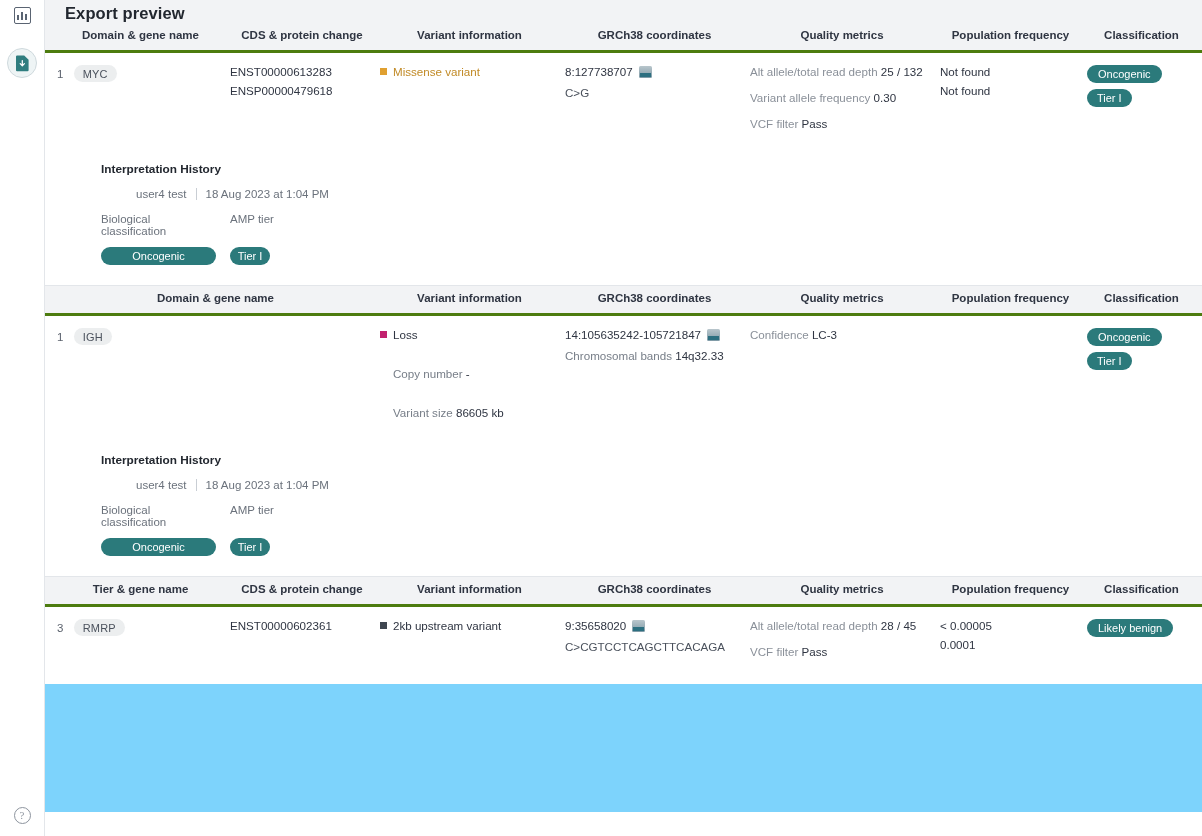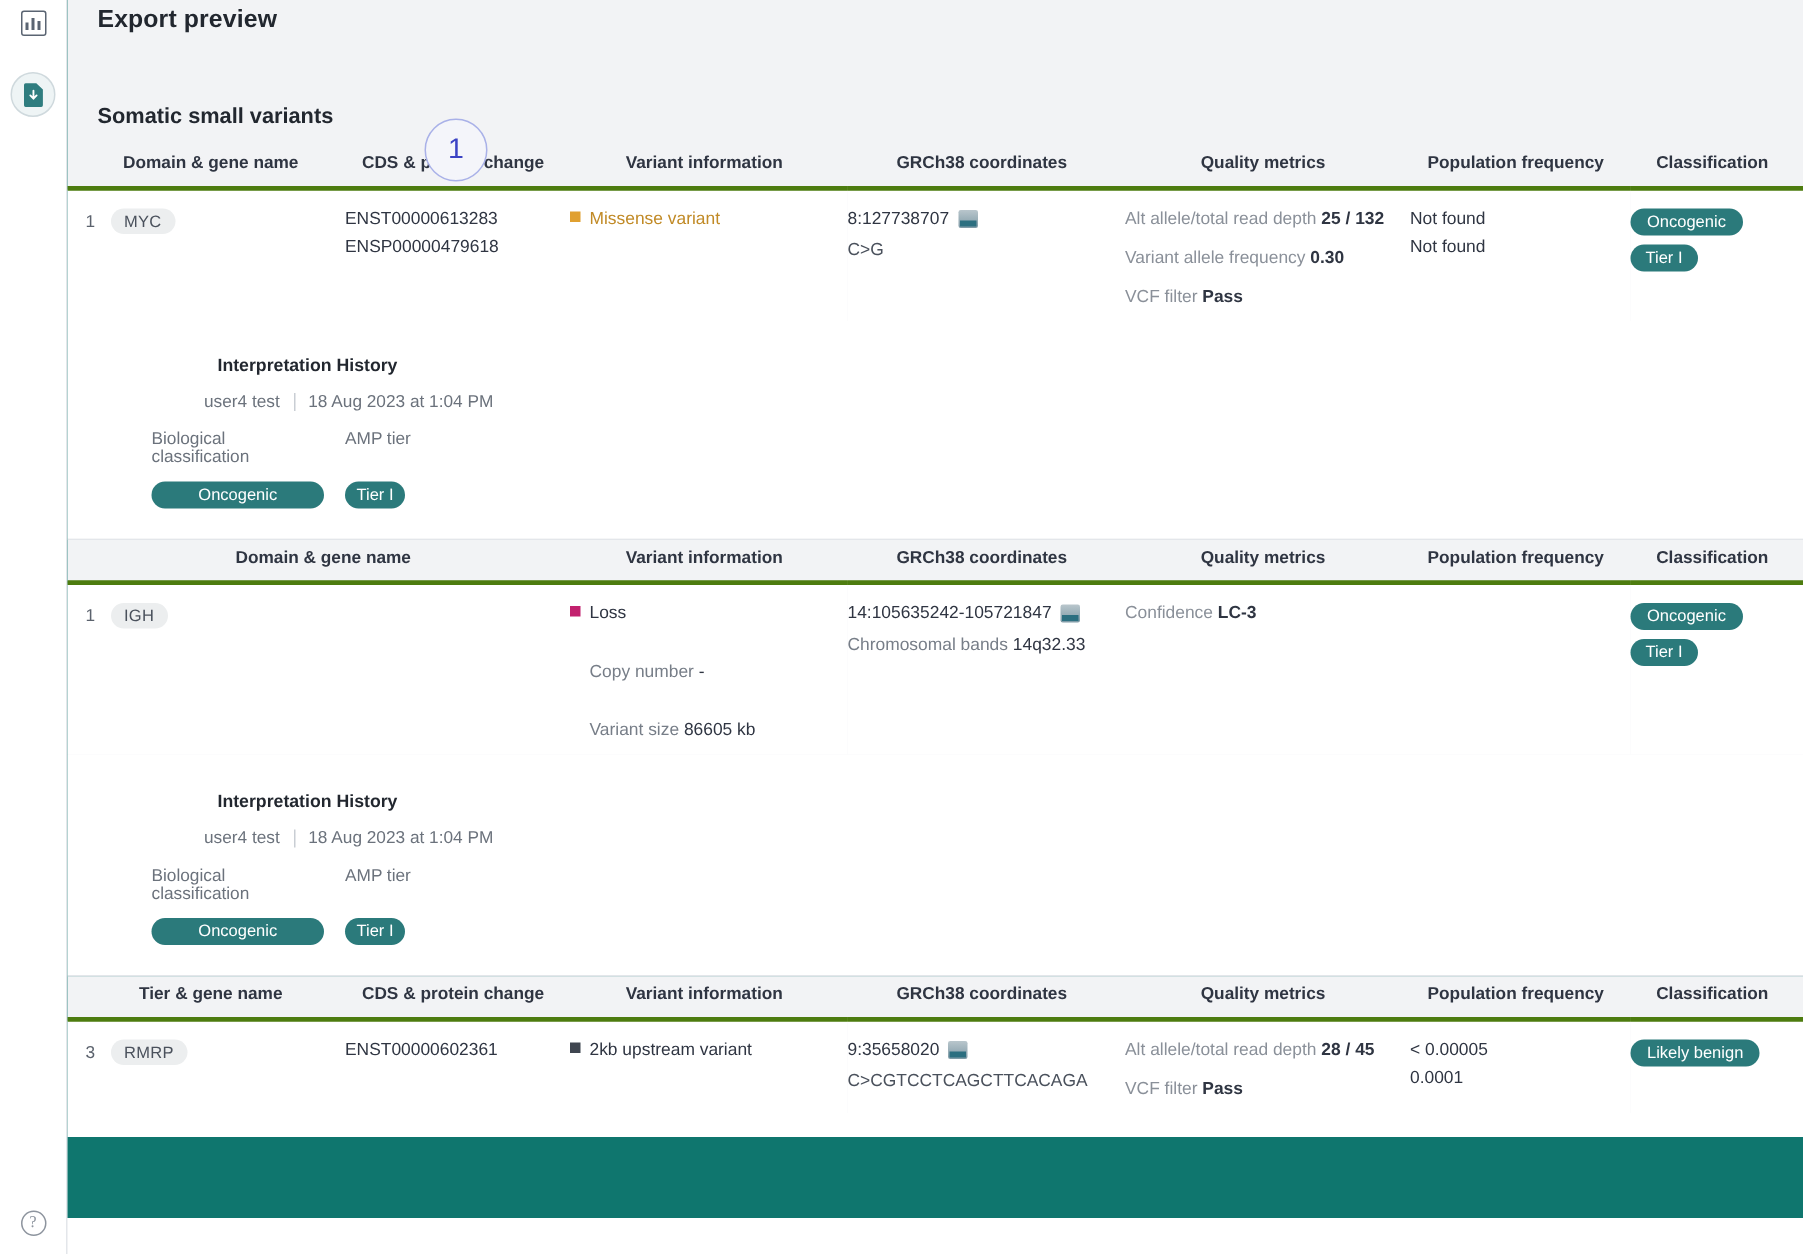--- a/index.html
+++ b/index.html
@@ -51,21 +51,21 @@
     display: flex; align-items: center; justify-content: center;
     font-size: 11px; color: #8d949e; font-family: "Liberation Serif", serif;
     line-height: 1;
   }
 
   
   .content {
     flex: 1 1 auto;
     height: 812px;
     overflow: hidden;
-    background: #0f766e;
+    background: #7dd3fc;
     position: relative;
   }
 
   .band-grey { background: #f2f3f5; }
   .band-white { background: #ffffff; }
 
   .page-title {
     font-size: 16.5px;
     font-weight: bold;
     color: #22272f;
@@ -144,38 +144,38 @@
     display: inline-block; position: relative; overflow: hidden;
   }
   .igv::after {
     content: ""; position: absolute; left: 1px; right: 1px; bottom: 1px; height: 4px;
     background: #2c6f80;
   }
   .coord-sub { color: #4a515c; margin-top: 8px; }
 
   .qm-line { color: #8a9099; margin-bottom: 13px; }
   .qm-line:last-child { margin-bottom: 0; }
-  .qm-line b { color: #2f3542; font-weight: bold; text-align: center; }
+  .qm-line b { color: #2f3542; font-weight: normal; text-align: center; }
 
   .pf-line { color: #2f3542; margin-bottom: 6px; }
 
   .badge {
     display: inline-block;
     background: #2b7a7b;
     color: #ffffff;
     border-radius: 11px;
     padding: 3px 11px;
     font-size: 11px;
     margin-bottom: 6px;
   }
   .badge.small { padding: 3px 10px; }
 
   
   .ih { padding: 18px 0 20px 56px; position: relative; }
-  .ih-title { font-size: 11.8px; font-weight: bold; color: #22272f; margin-bottom: 12px; margin-left: 44px; }
+  .ih-title { font-size: 11.8px; font-weight: bold; color: #22272f; margin-bottom: 12px; }
   .ih-meta { font-size: 11.5px; color: #6b727c; margin-bottom: 13px; display: flex; align-items: center; gap: 9px; padding-left: 35px; }
   .ih-sep { width: 1px; height: 12px; background: #c9ced4; display: inline-block; }
   .ih-labels { font-size: 11.5px; color: #6b727c; display: flex; gap: 14px; margin-bottom: 10px; }
   .ih-lab1 { width: 115px; }
   .ih-badges { display: flex; gap: 14px; align-items: center; }
   .ih-badges .badge { margin-bottom: 0; text-align: center; }
   .ih-badges .b-onc { width: 115px; }
   .ih-badges .b-tier { width: 40px; padding-left: 0; padding-right: 0; }
 
   .divider { height: 1px; background: #e3e6ea; }
@@ -205,24 +205,20 @@
     <div class="rail-icon help">
       <span class="icon-help">?</span>
     </div>
   </div>
 
   <div class="content">
 
     <div class="sec1 band-grey">
       <div class="page-title">Export preview</div>
 
-      <div class="sec-head-wrap">
-        <span class="sec-title">Somatic small variants</span>
-        <span class="marker m1">1</span>
-      </div>
 
       <table class="vt">
         <colgroup>
           <col style="width:185px">
             <col style="width:150px">
             <col style="width:185px">
           <col style="width:185px">
             <col style="width:190px">
             <col style="width:147px">
             <col style="width:115px">

